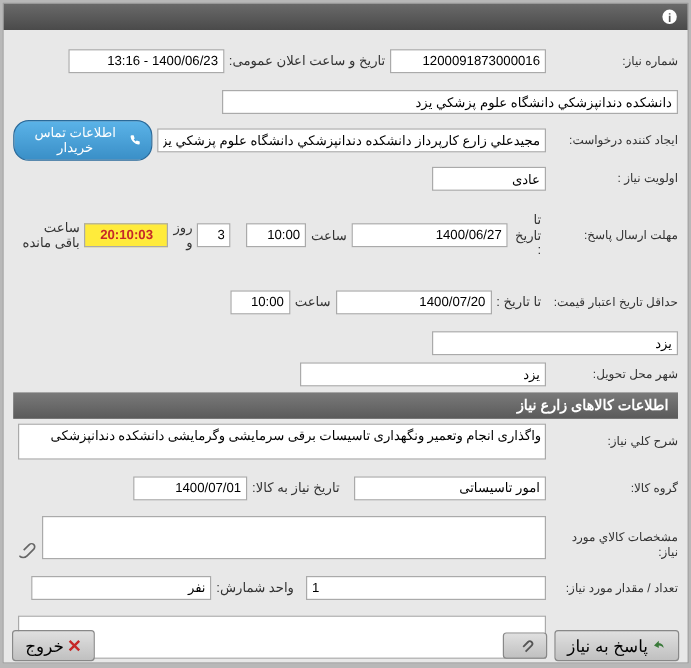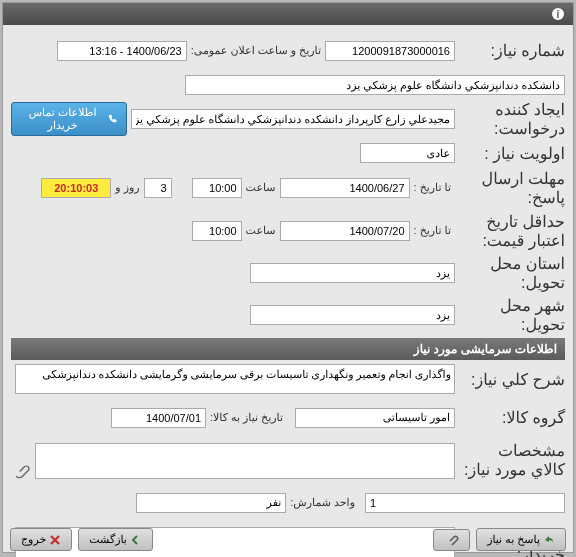--- a/index.html
+++ b/index.html
@@ -2,35 +2,35 @@
 <html dir="rtl" lang="fa"><head>
 <meta charset="utf-8">
 <style>
 *{box-sizing:border-box;margin:0;padding:0;font-family:Tahoma,Arial,sans-serif}
 body{background:#b8b8b8;width:576px;height:557px;overflow:hidden;font-size:11px;direction:rtl}
 .window{background:#e8e8e8;margin:2px;border:1px solid #999;height:551px}
 .titlebar{background:linear-gradient(#6a6a6a,#4a4a4a);color:#fff;padding:4px 8px;font-size:12px;display:flex;align-items:center}
 .titlebar svg{margin-left:5px}
 .content{padding:6px 8px}
 .row{display:flex;align-items:center;margin-bottom:4px;min-height:22px}
-.lbl{width:110px;text-align:right;padding-left:6px;font-size:16px;color:#333;flex-shrink:0}
+.lbl{width:110px;text-align:right;padding-left:6px;font-size:10px;color:#333;flex-shrink:0}
 .fld{background:#fff;border:1px solid #aaa;padding:2px 4px;height:20px;font-size:11px;text-align:right;direction:rtl}
 .fld.w1{width:130px}
 .fld.w2{width:380px}
 .fld.w3{width:95px}
 .fld.w4{width:50px}
 .fld.w5{width:28px}
 .fld.yellow{background:#ffeb3b;color:#c62828;font-weight:bold;text-align:center}
 .txtlbl{font-size:11px;color:#333;margin:13px 4px}
 .section-hdr{background:linear-gradient(#7a7a7a,#5a5a5a);color:#fff;padding:4px 8px;font-weight:bold;font-size:12px;margin:4px 0}
 .ta{background:#fff;border:1px solid #aaa;width:455px;height:36px;padding:3px;font-size:11px;resize:none;text-align:right;direction:rtl;font-family:Tahoma}
-.btn-blue{background:linear-gradient(#5bb3e8,#3a8fc7);color:#fff;border:1px solid #2a6a9a;padding:3px 8px;border-radius:3px;font-size:11px;cursor:pointer;display:inline-flex;align-items:center}
+.btn-blue{background:linear-gradient(#5bb3e8,#3a8fc7);color:#fff;border:1px solid #2a6a9a;padding:3px 8px;border-radius:13px;font-size:11px;cursor:pointer;display:inline-flex;align-items:center}
 .btn-blue svg{margin-left:3px}
 .footer{position:absolute;bottom:6px;right:10px;left:10px;display:flex;gap:6px;align-items:center}
-.btn-gray{background:linear-gradient(#e0e0e0,#c0c0c0);border:1px solid #888;padding:4px 10px;border-radius:3px;font-size:11px;cursor:pointer;display:inline-flex;align-items:center}
+.btn-gray{background:linear-gradient(#e0e0e0,#c0c0c0);border:1px solid #888;padding:4px 10px;border-radius:3px;font-size:14px;cursor:pointer;display:inline-flex;align-items:center}
 .btn-gray svg{margin-left:3px}
 .spacer{flex:1}
 .clip{width:15px;height:15px}
 </style>
 </head>
 <body>
 
 <div class="window">
   <div class="titlebar">
     <svg width="14" height="14" viewBox="0 0 14 14">
@@ -70,41 +70,41 @@
     <div class="row">
       <span class="lbl">مهلت ارسال پاسخ:</span>
       <span class="txtlbl">تا تاریخ :</span>
       <input class="fld w1" readonly="" value="1400/06/27" style="">
       <span class="txtlbl">ساعت</span>
       <input class="fld w4" readonly="" value="10:00" style="">
       <span style="width:20px"></span>
       <input class="fld w5" readonly="" value="3" style="">
       <span class="txtlbl">روز و</span>
       <input class="fld yellow" style="width: 70px;" readonly="" value="20:10:03">
+      <span class="txtlbl">ساعت باقی مانده</span>
     </div>
 
     <div class="row">
       <span class="lbl">حداقل تاریخ اعتبار قیمت:</span>
       <span class="txtlbl">تا تاریخ :</span>
       <input class="fld w1" readonly="" value="1400/07/20" style="">
       <span class="txtlbl">ساعت</span>
       <input class="fld w4" readonly="" value="10:00" style="">
     </div>
 
     <div class="row">
-      <span class="lbl">استان محل تحویل:</span>
       <input class="fld" style="width: 205px;" readonly="" value="یزد">
     </div>
 
     <div class="row">
       <span class="lbl">شهر محل تحویل:</span>
       <input class="fld" style="width: 205px;" readonly="" value="یزد">
     </div>
 
-    <div class="section-hdr">اطلاعات سرمایشی مورد نیاز</div>
+    <div class="section-hdr">اطلاعات کالاهای زارع نیاز</div>
 
     <div class="row">
       <span class="lbl">شرح کلي نیاز:</span>
       <textarea class="ta" style="width: 440px; height: 30px;" readonly="">واگذاری انجام وتعمیر ونگهداری تاسیسات برقی سرمایشی وگرمایشی دانشکده دندانپزشکی</textarea>
     </div>
 
     <div class="row">
       <span class="lbl">گروه کالا:</span>
       <input class="fld" style="width: 160px;" readonly="" value="امور تاسیساتی">
       <span class="txtlbl" style="margin-right:12px">تاریخ نیاز به کالا:</span>
@@ -113,20 +113,21 @@
 
     <div class="row" style="align-items:flex-end">
       <span class="lbl">مشخصات کالاي مورد نیاز:</span>
       <textarea class="ta" style="width: 420px; height: 36px;" readonly=""></textarea>
       <svg class="clip" viewBox="0 0 16 16" style="margin-right:4px">
           <path d="M4 8l5-5c1-1 3-1 4 0s1 3 0 4l-6 6c-2 2-5 2-7 0" fill="none" stroke="#666" stroke-width="1.5"></path>
         </svg>
     </div>
 
     <div class="row">
+      <span class="lbl">تعداد / مقدار مورد نیاز:</span>
       <input class="fld" style="width: 200px; text-align: left;" readonly="" value="1">
       <span class="txtlbl" style="margin-right:10px">واحد شمارش:</span>
       <input class="fld" style="width: 150px;" readonly="" value="نفر">
     </div>
 
     <div class="row" style="align-items:center">
       <span class="lbl">توضیحات خریدار:</span>
       <textarea class="ta" style="width: 440px; height: 36px;" readonly=""></textarea>
     </div>
   </div>
@@ -139,24 +140,18 @@
       <span>پاسخ به نیاز</span>
     </button>
     <button class="btn-gray">
       <svg width="12" height="12" viewBox="0 0 12 12">
           <path d="M3 7l4-4c1-1 2-1 3 0s1 2 0 3l-5 5" fill="none" stroke="#555" stroke-width="1.5"></path>
         </svg>
     </button>
     <div class="spacer"></div>
     <button class="btn-gray">
       <svg width="12" height="12" viewBox="0 0 12 12">
-          <path d="M7 2l-4 4 4 4" fill="none" stroke="#3a7a3a" stroke-width="2"></path>
-        </svg>
-      <span>بازگشت</span>
-    </button>
-    <button class="btn-gray">
-      <svg width="12" height="12" viewBox="0 0 12 12">
           <path d="M2 2l8 8M10 2l-8 8" stroke="#c62828" stroke-width="2"></path>
         </svg>
       <span>خروج</span>
     </button>
   </div>
 </div>
 
 </body></html>

